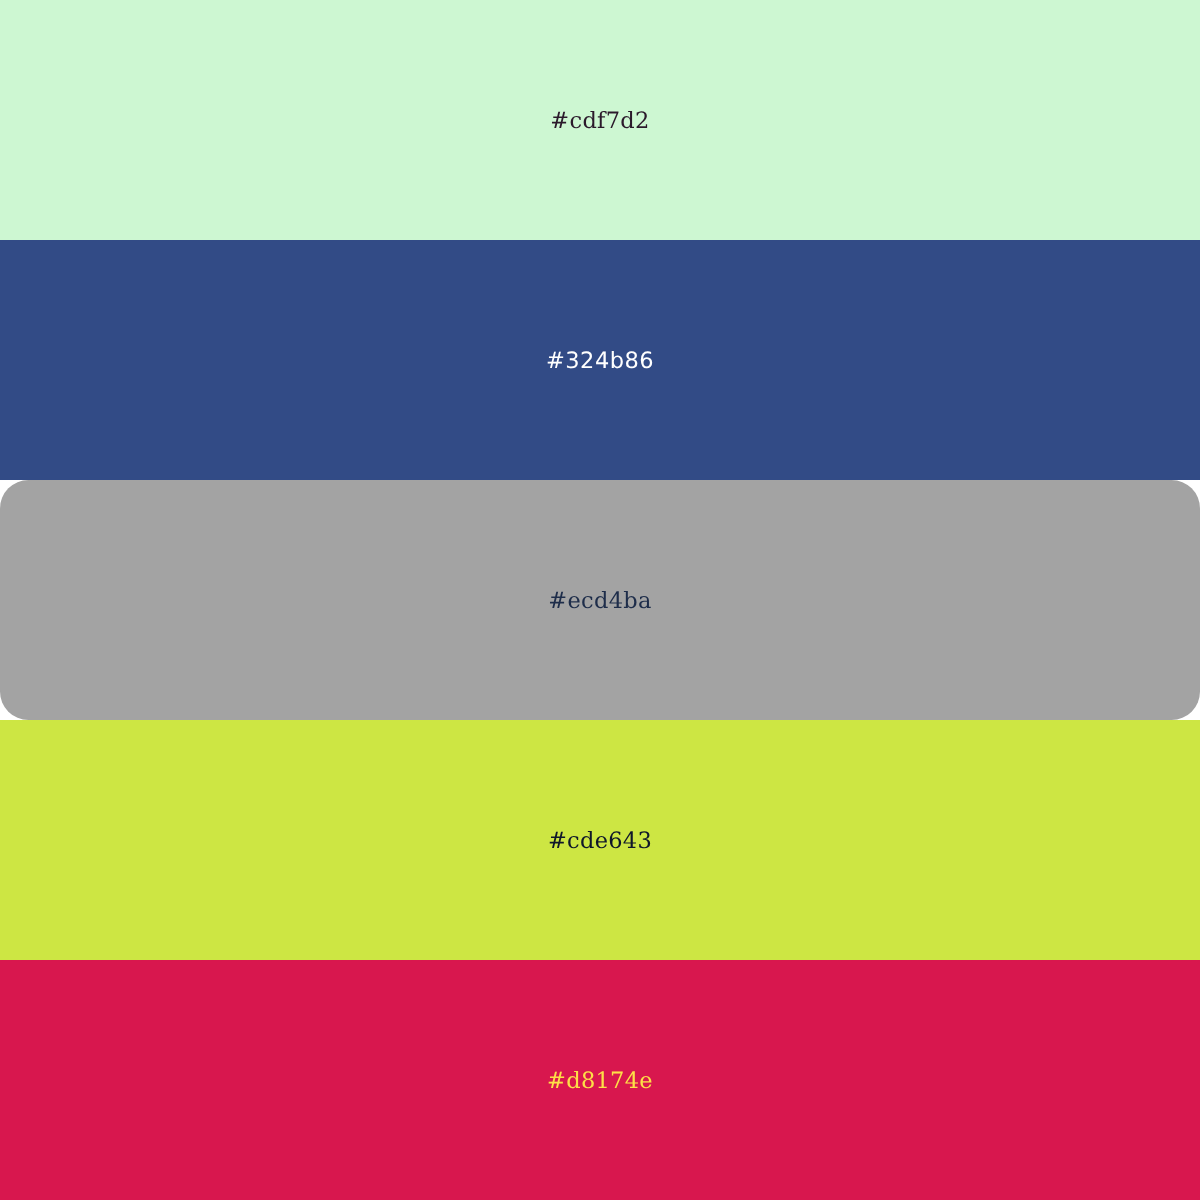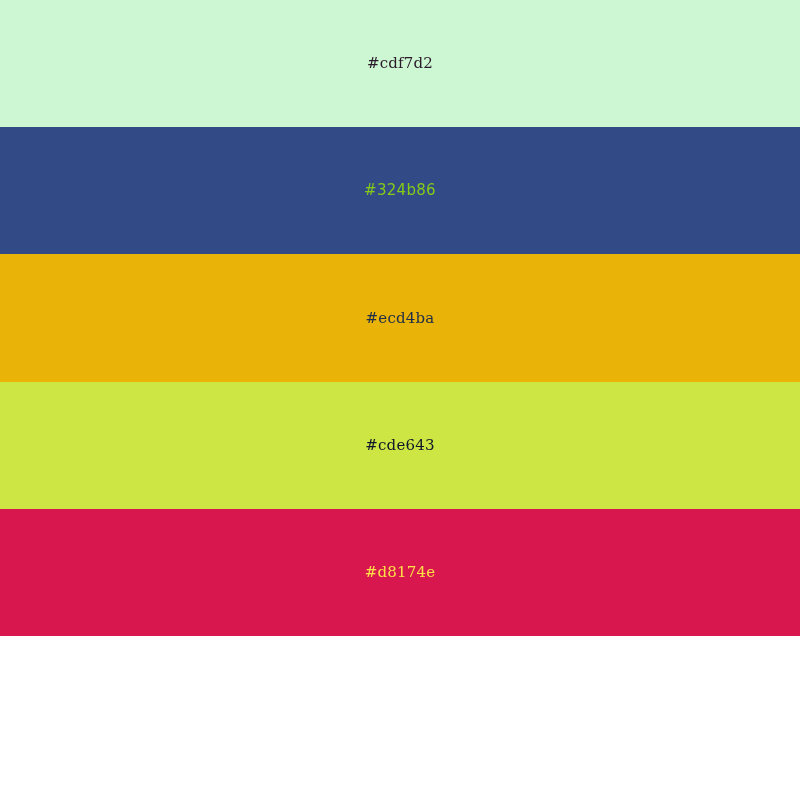--- a/index.html
+++ b/index.html
@@ -5,21 +5,21 @@
 <style>
   html, body {
     margin: 0;
     padding: 0;
     width: 800px;
     height: 800px;
     background: #ffffff;
   }
   #palette {
     width: 800px;
-    height: 636px;
+    height: 800px;
     display: flex;
     flex-direction: column;
   }
   .swatch {
     flex: 1 1 0;
     display: flex;
     align-items: center;
     justify-content: center;
     position: relative;
     overflow: hidden;
@@ -40,23 +40,23 @@
   }
 </style>
 </head>
 <body>
 
 <div id="palette">
     <div class="swatch" style="background-color: rgb(205, 247, 210);">
       <span class="swatch-label" style="color: rgb(43, 26, 43);">#cdf7d2</span>
     </div>
     <div class="swatch" style="background-color: rgb(50, 75, 134);">
-      <span class="swatch-label sans" style="color: #84cc16;">#324b86</span>
+      <span class="swatch-label sans" style="color: #ffffff;">#324b86</span>
     </div>
-    <div class="swatch" style="background-color: #eab308;">
+    <div class="swatch" style="background-color: #a3a3a3; border-radius: 19px;">
       <span class="swatch-label" style="color: rgb(30, 45, 74);">#ecd4ba</span>
     </div>
     <div class="swatch" style="background-color: rgb(205, 230, 67);">
       <span class="swatch-label" style="color: #0f172a;">#cde643</span>
     </div>
     <div class="swatch" style="background-color: rgb(216, 23, 78);">
       <span class="swatch-label" style="color: #fde047;">#d8174e</span>
     </div>
   </div>
 

